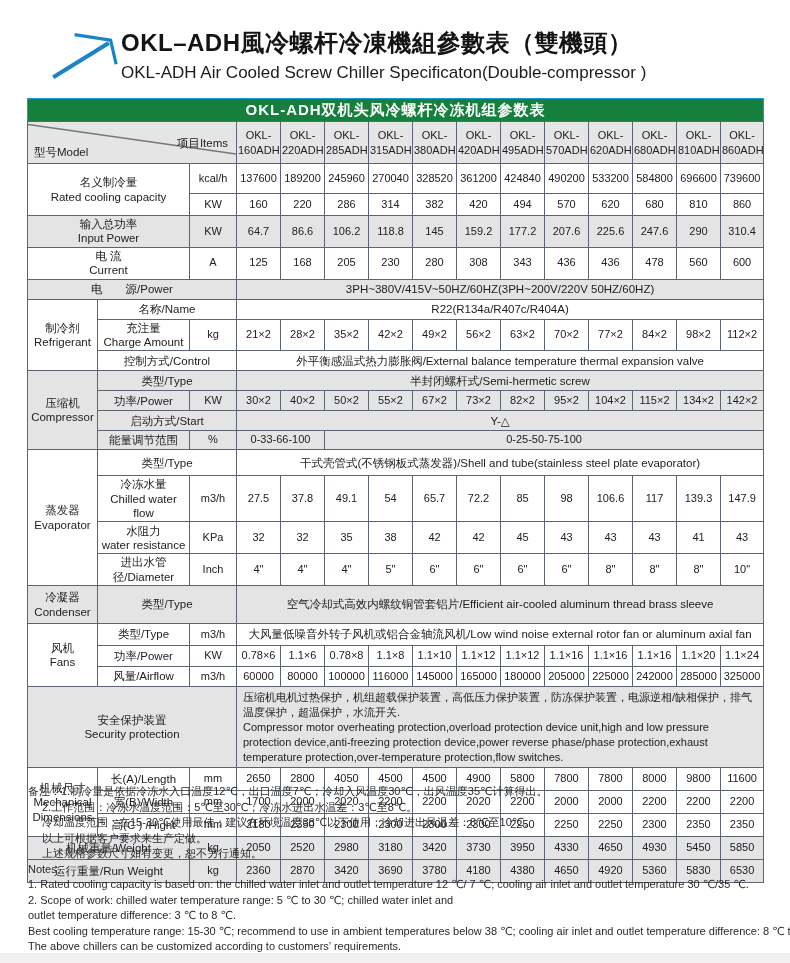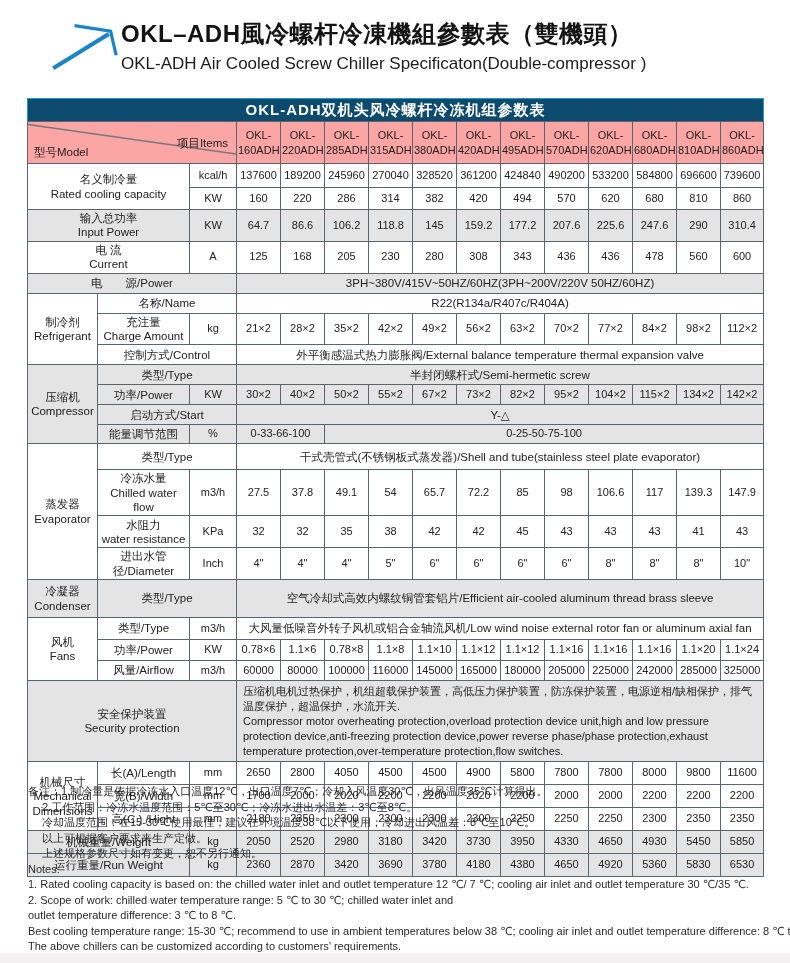--- a/index.html
+++ b/index.html
@@ -2,33 +2,33 @@
 <html><head>
 <meta charset="utf-8">
 <style>
   html,body{margin:0;padding:0;}
   body{
     width:790px;height:963px;background:#ffffff;position:relative;
     font-family:"Liberation Sans","DejaVu Sans",sans-serif;color:#1d1d1d;
     overflow:hidden;
   }
   
-  .hdr{position:absolute;left:0;top:4px;width:790px;height:92px;}
+  .hdr{position:absolute;left:0;top:13px;width:790px;height:92px;}
   .logo{position:absolute;left:44px;top:10px;width:74px;height:64px;}
   .title-zh{position:absolute;left:121px;top:14px;font-size:24px;font-weight:bold;letter-spacing:.5px;color:#141414;white-space:nowrap;}
   .title-en{position:absolute;left:121px;top:50px;font-size:17px;color:#1c1c1c;white-space:nowrap;}
   
   .tblwrap{position:absolute;left:27px;top:98px;width:736px;}
   table{border-collapse:collapse;table-layout:fixed;width:736px;}
   td{border:1px solid #5c6470;text-align:center;vertical-align:middle;
      font-size:11px;color:#222;padding:1px 1px;white-space:pre-line;line-height:1.25;overflow:hidden;}
   tr.bg-g td{background:#e4e4e4;}
   tr.bg-w td{background:#ffffff;}
-  tr.bg-hdr td{background:#fca5a5;}
-  td.title-bar{background:#0c4a6e;color:#ffffff;font-size:15px;font-weight:bold;letter-spacing:1px;border:1px solid #199ad6;border-bottom:1px solid #5c6470;}
+  tr.bg-hdr td{background:#e5e5e5;}
+  td.title-bar{background:#15803d;color:#ffffff;font-size:15px;font-weight:bold;letter-spacing:1px;border:1px solid #199ad6;border-bottom:1px solid #5c6470;}
   td.label{font-size:11.5px;}
   td.section{font-size:11.5px;}
   td.unit{font-size:11px;}
   td.val{font-size:11px;}
   td.long{font-size:11.5px;margin-left:32px;}
   td.left{text-align:left;padding:3px 6px;font-size:11px;line-height:1.35;}
   td.corner{position:relative;padding:0;}
   .corner-svg{position:absolute;left:0;top:0;width:100%;height:100%;}
   .corner-model{position:absolute;left:6px;bottom:4px;font-size:11.5px;}
   .corner-items{position:absolute;right:8px;top:50%;transform:translateY(-50%);font-size:11.5px;}
@@ -97,21 +97,21 @@
 570ADH</td>
           <td class="model-h">OKL-
 620ADH</td>
           <td class="model-h">OKL-
 680ADH</td>
           <td class="model-h">OKL-
 810ADH</td>
           <td class="model-h">OKL-
 860ADH</td>
         </tr>
-        <tr class="bg-w" style="height: 24px;">
+        <tr class="bg-w" style="height: 30px;">
           <td colspan="2" rowspan="2" class="label">名义制冷量
 Rated cooling capacity</td>
           <td class="unit">kcal/h</td>
           <td class="val">137600</td>
           <td class="val">189200</td>
           <td class="val">245960</td>
           <td class="val">270040</td>
           <td class="val">328520</td>
           <td class="val">361200</td>
           <td class="val">424840</td>

